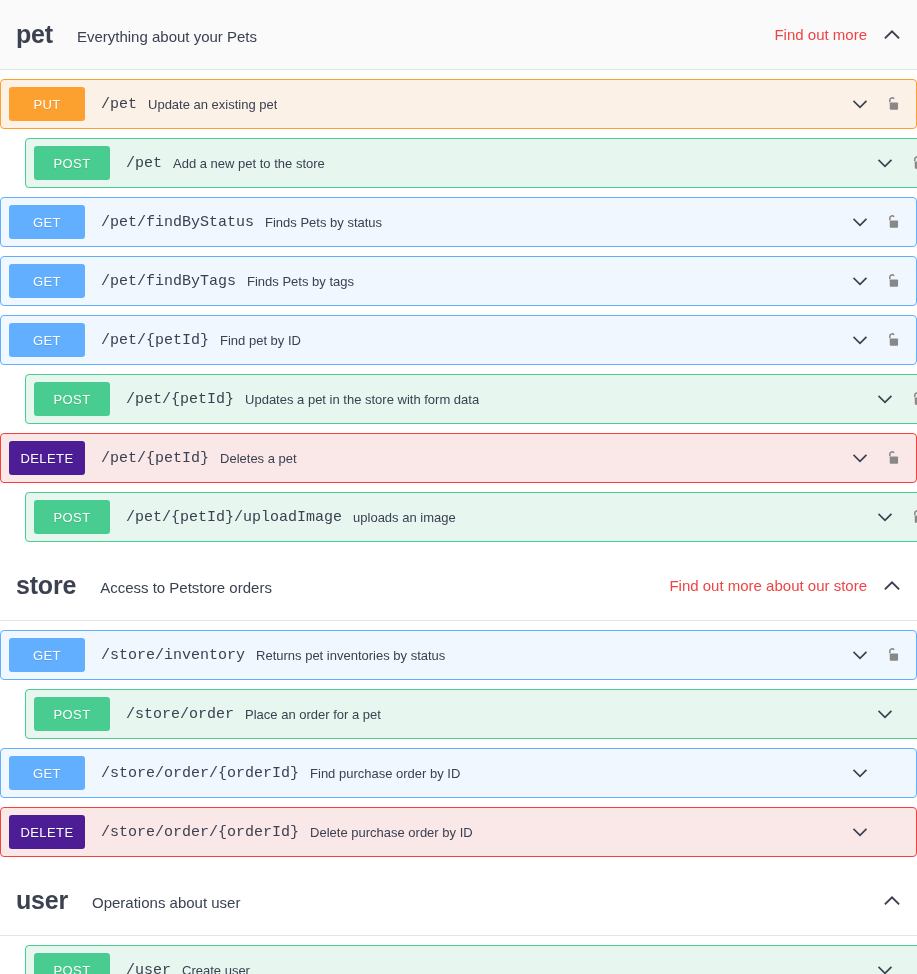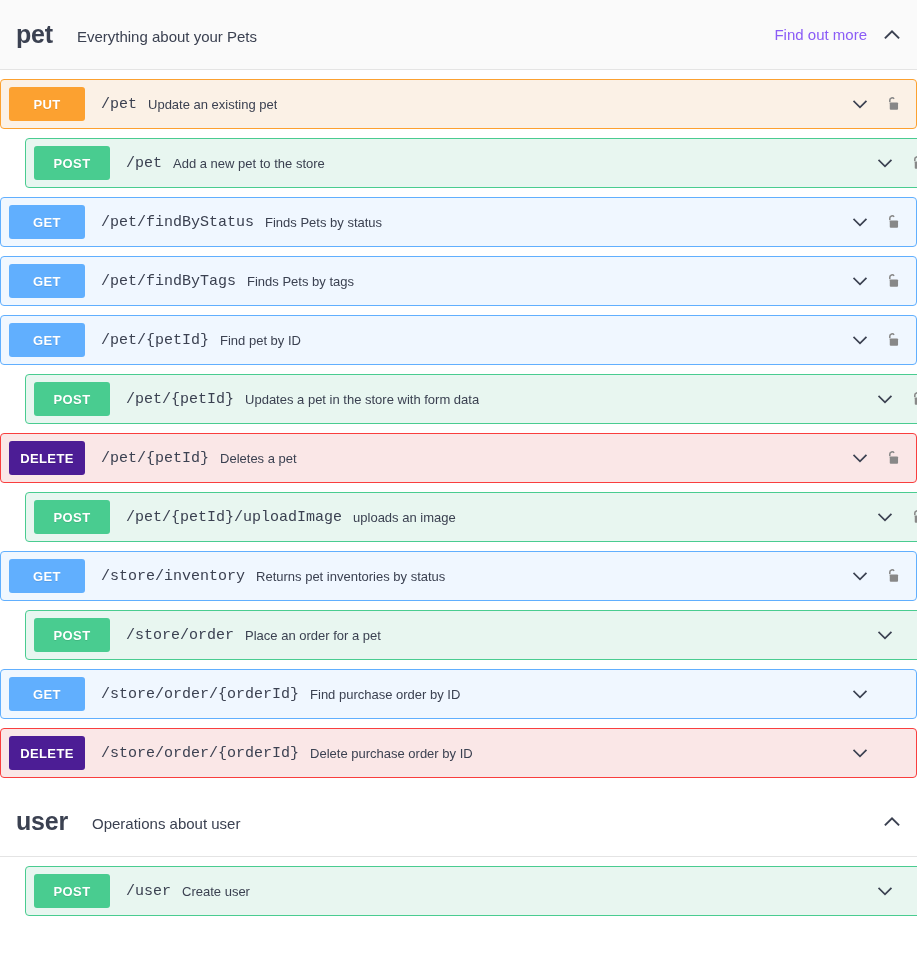--- a/index.html
+++ b/index.html
@@ -44,21 +44,21 @@
     color: #3b4151;
     margin-left: 24px;
     font-weight: normal;
     padding-top: 4px;
   }
 
   .tag-spacer { flex: 1 1 auto; }
 
   .tag-link {
     font-size: 15px;
-    color: #8b5cf6;
+    color: #ef4444;
     text-decoration: none;
     margin-right: 14px;
     white-space: nowrap;
   }
 
   .chev-up, .chev-down {
     width: 22px;
     height: 22px;
     flex: 0 0 22px;
     display: inline-block;
@@ -81,21 +81,21 @@
   }
   .op-row:first-child { margin-top: 9px; }
 
   .op-method {
     flex: 0 0 76px;
     width: 76px;
     height: 34px;
     border-radius: 3px;
     color: #ffffff;
     font-size: 13px;
-    font-weight: bold;
+    font-weight: normal;
     letter-spacing: 0.4px;
     display: flex;
     align-items: center;
     justify-content: center;
     text-shadow: 0 1px 0 rgba(0,0,0,0.10);
   }
 
   .op-path {
     font-family: "Liberation Mono", monospace;
     font-size: 15px;
@@ -277,20 +277,31 @@
           <span class="op-lock">
             <svg viewBox="0 0 20 20" width="18" height="18" fill="#888888">
               <path d="M5.6 8.1V5.6a3.4 3.4 0 0 1 6.3-1.7l-1.45.85A1.75 1.75 0 0 0 7.3 5.6v2.5z"></path>
               <rect x="6.4" y="8.2" width="9.2" height="8.2" rx="1.1"></rect>
             </svg>
           </span>
         </div>
       </div>
     </div>
     <div class="tag-block">
+      <div class="tag-header">
+        <span class="tag-name">store</span>
+        <span class="tag-desc">Access to Petstore orders</span>
+        <span class="tag-spacer"></span>
+        <a class="tag-link" href="#">Find out more about our store</a>
+        <span class="chev-up">
+          <svg viewBox="0 0 24 24" width="22" height="22" fill="none" stroke="#3b4151" stroke-width="2.1" stroke-linecap="square">
+            <polyline points="5,15 12,8 19,15"></polyline>
+          </svg>
+        </span>
+      </div>
       <div class="ops-list">
         <div class="op-row row-get">
           <span class="op-method m-get">GET</span>
           <span class="op-path">/store/inventory</span>
           <span class="op-summary">Returns pet inventories by status</span>
           <span class="op-spacer"></span>
           <span class="op-chevron"><svg viewBox="0 0 24 24" width="20" height="20" fill="none" stroke="#3b4151" stroke-width="2.1" stroke-linecap="square">
               <polyline points="5,9 12,16 19,9"></polyline>
             </svg></span>
           <span class="op-lock">

